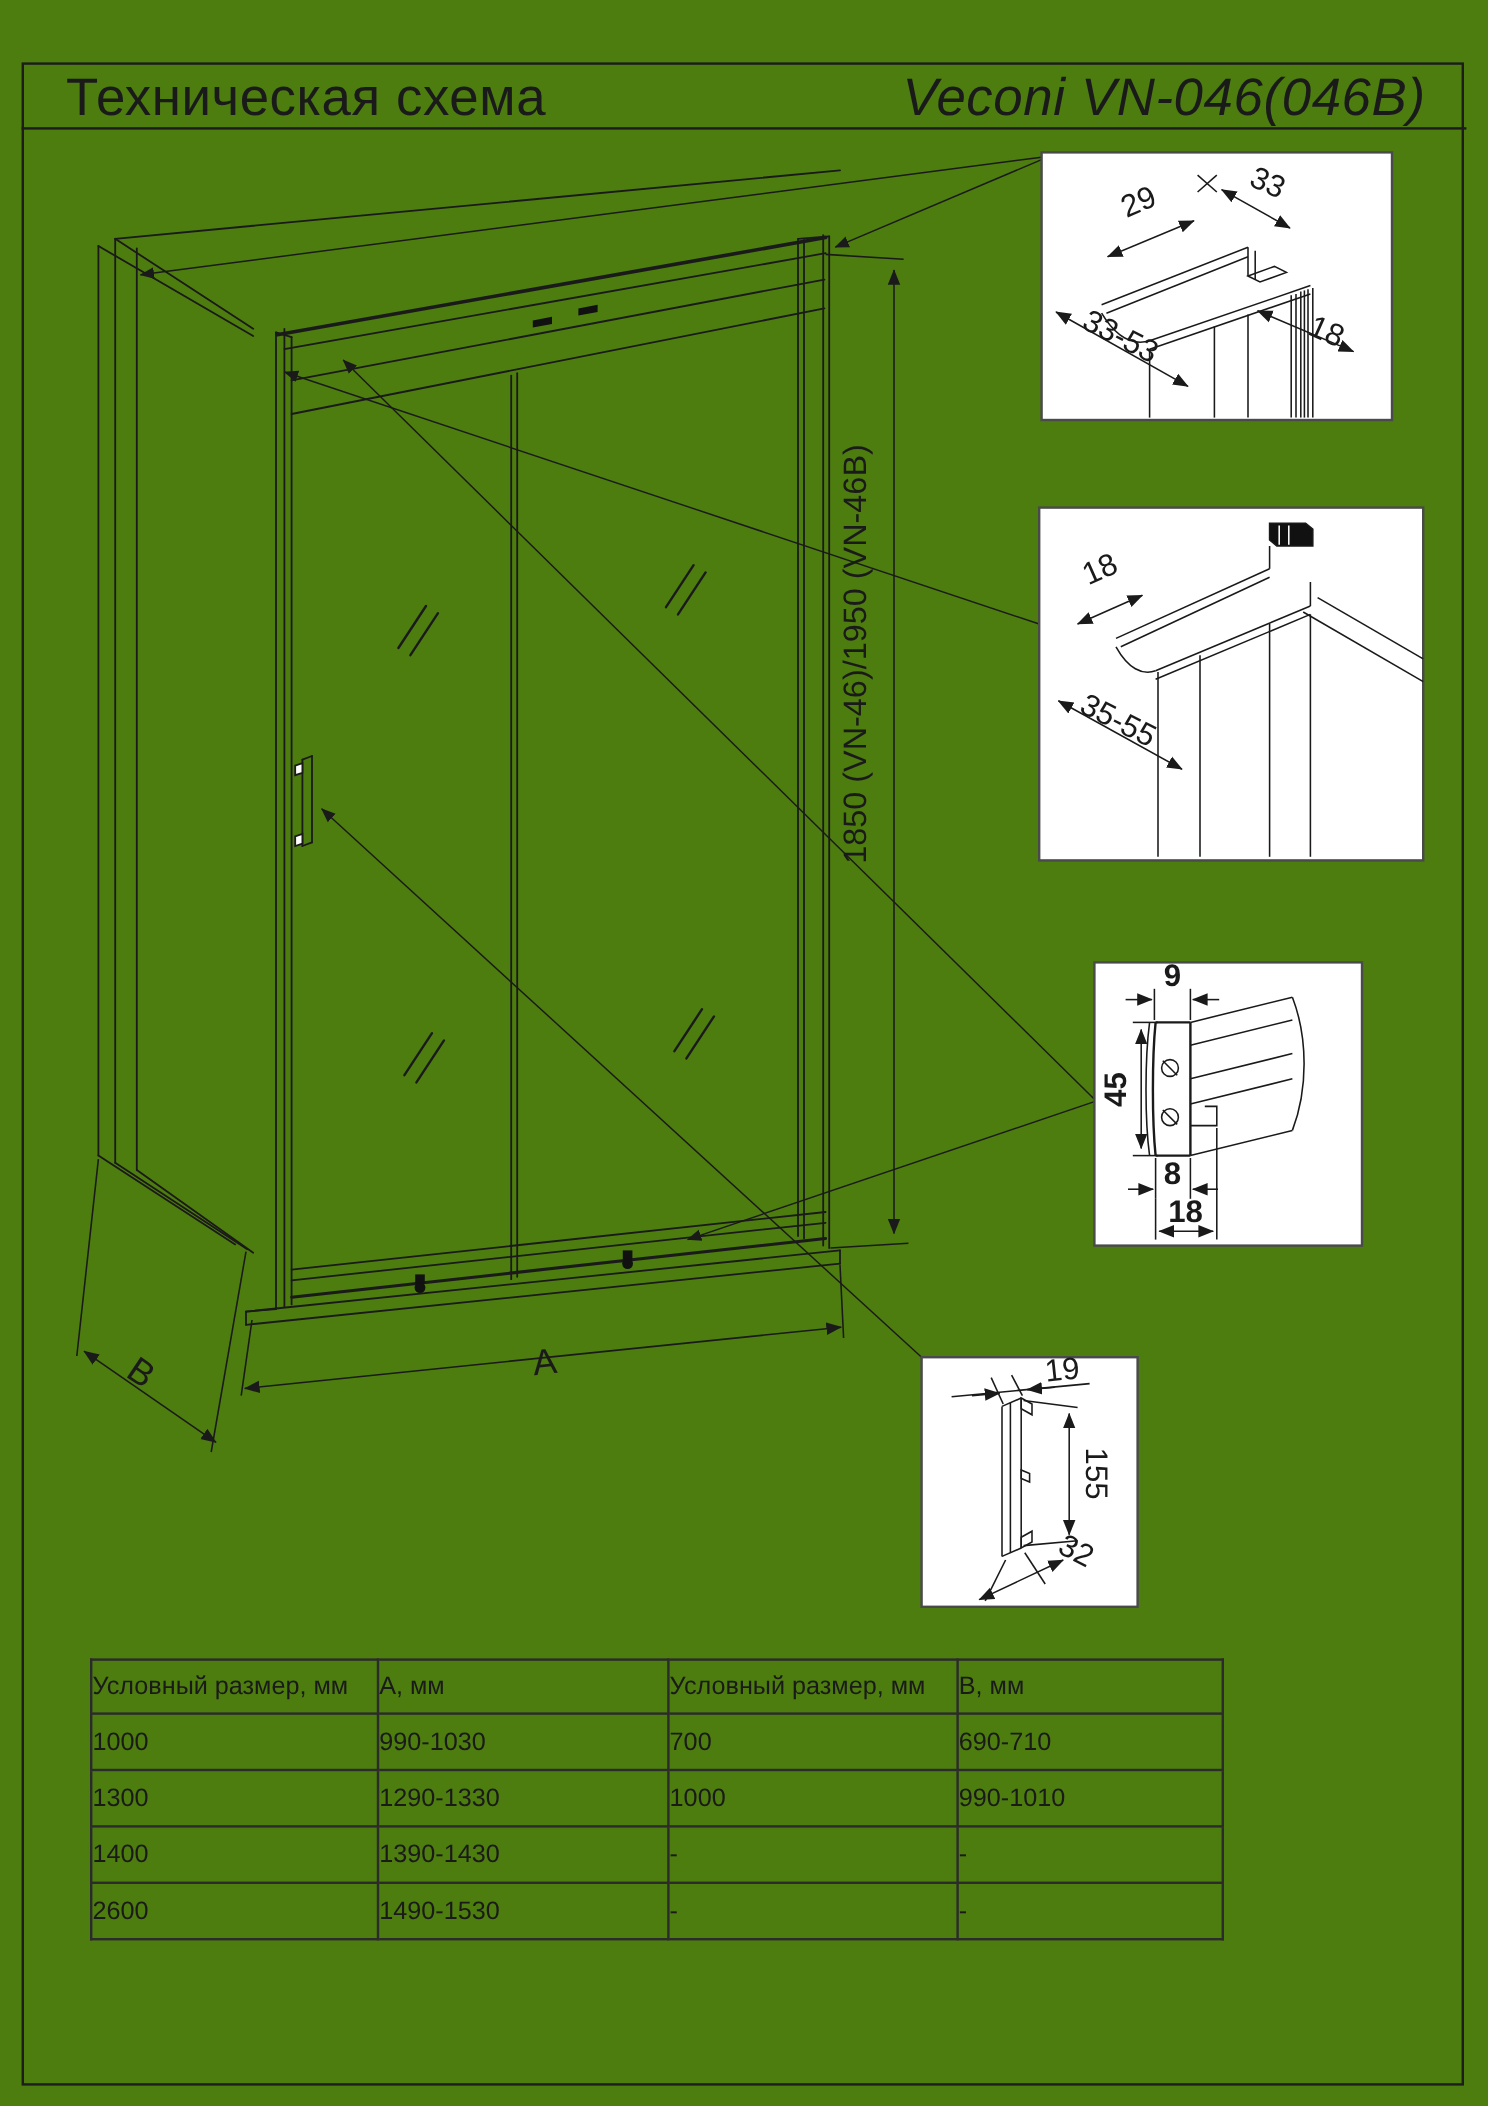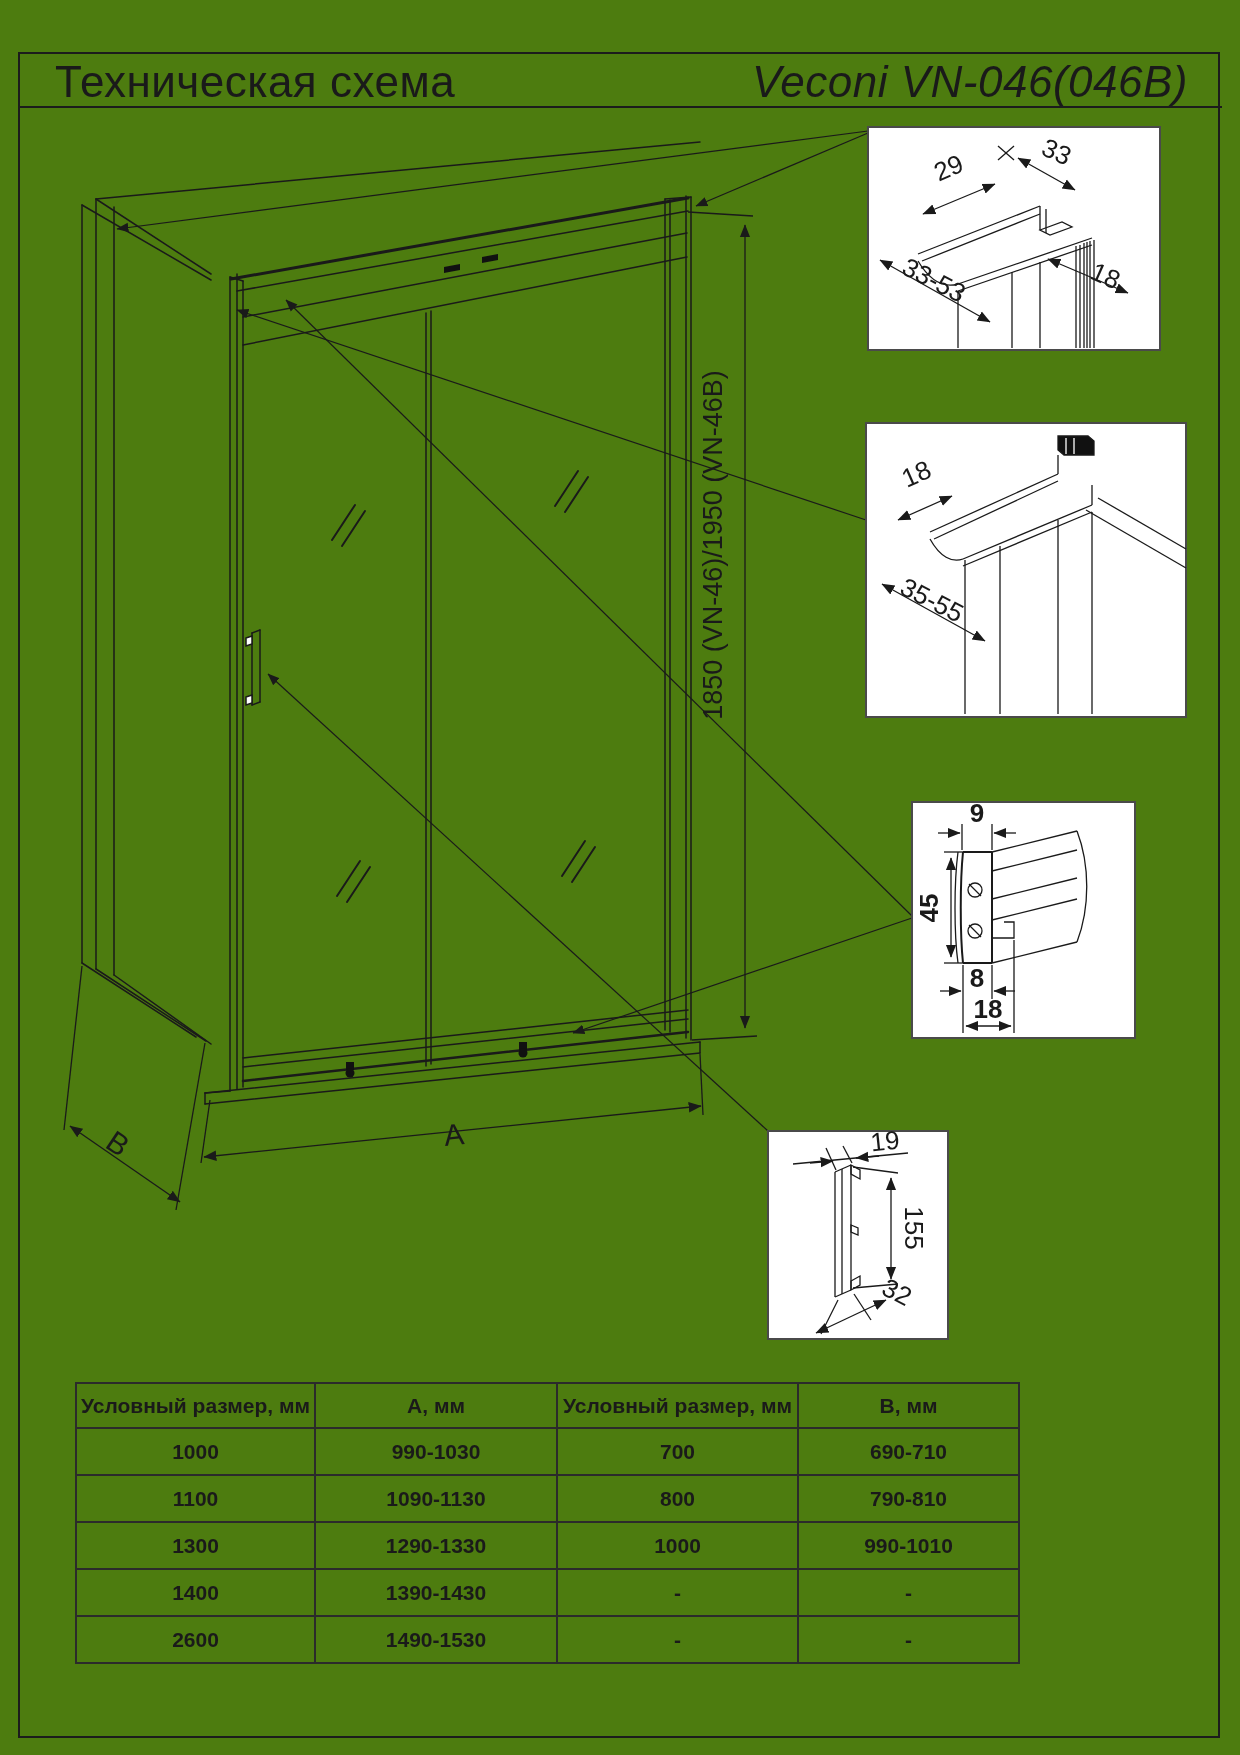--- a/index.html
+++ b/index.html
@@ -7,22 +7,22 @@
         font-family:"Liberation Sans", sans-serif;color:#1a1a1a;}
   .page-border{position:absolute;left:18px;top:52px;width:1202px;height:1686px;
         border:2px solid #1c1c1c;box-sizing:border-box;}
   .header-divider{position:absolute;left:18px;top:106px;width:1204px;border-top:2px solid #1c1c1c;}
   .title-left{position:absolute;left:55px;top:57px;font-size:44px;letter-spacing:0.5px;}
   .title-right{position:absolute;right:52px;top:57px;font-size:44px;letter-spacing:0.5px;font-style:italic;}
   svg.drawing{position:absolute;left:0;top:0;}
   svg text{fill:#1a1a1a;}
   .dims-table{position:absolute;left:75px;top:1382px;width:943px;border-collapse:collapse;
         table-layout:fixed;}
-  .dims-table th,.dims-table td{border:2px solid #2b2b2b;text-align:center;vertical-align:middle;
-        font-weight:bold;font-size:21px;padding:0;margin-left:36px;}
+  .dims-table th,.dims-table td{border:2px solid #2b2b2b;text-align:left;vertical-align:middle;
+        font-weight:normal;font-size:21px;padding:0;margin-left:36px;}
   .dims-table th{height:43px;}
   .dims-table td{height:45px;}
 </style>
 </head>
 <body>
 
 <div class="page">
 
   <div class="page-border"></div>
 
@@ -307,26 +307,20 @@
       </tr>
     </thead>
     <tbody>
       <tr>
         <td>1000</td>
         <td>990-1030</td>
         <td>700</td>
         <td>690-710</td>
       </tr>
       <tr>
-        <td>1100</td>
-        <td>1090-1130</td>
-        <td>800</td>
-        <td>790-810</td>
-      </tr>
-      <tr>
         <td>1300</td>
         <td>1290-1330</td>
         <td>1000</td>
         <td>990-1010</td>
       </tr>
       <tr>
         <td>1400</td>
         <td>1390-1430</td>
         <td>-</td>
         <td>-</td>

